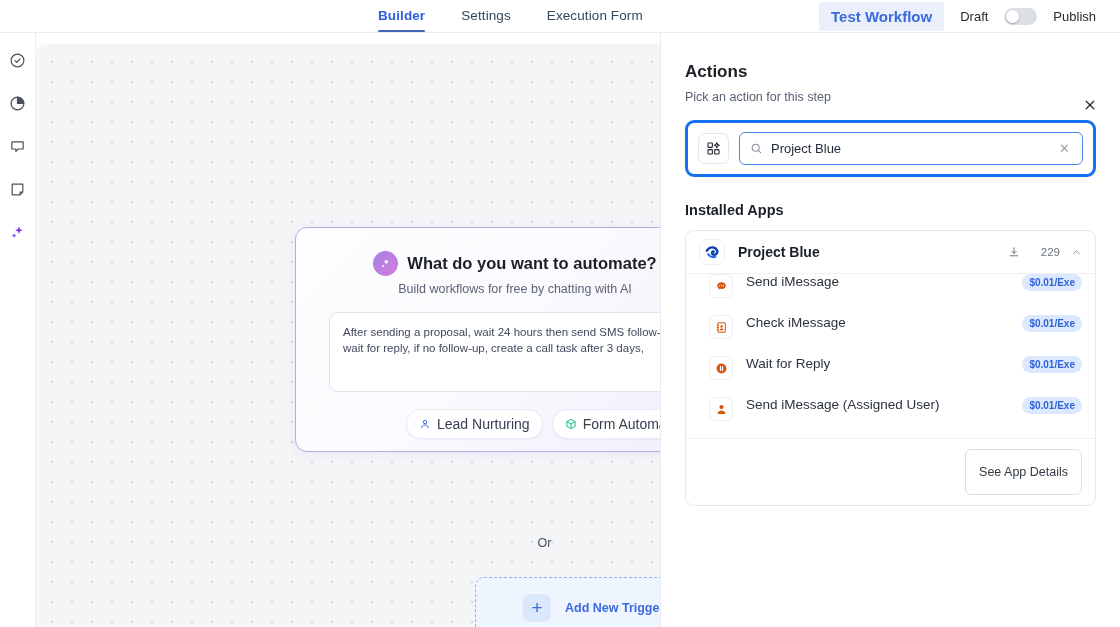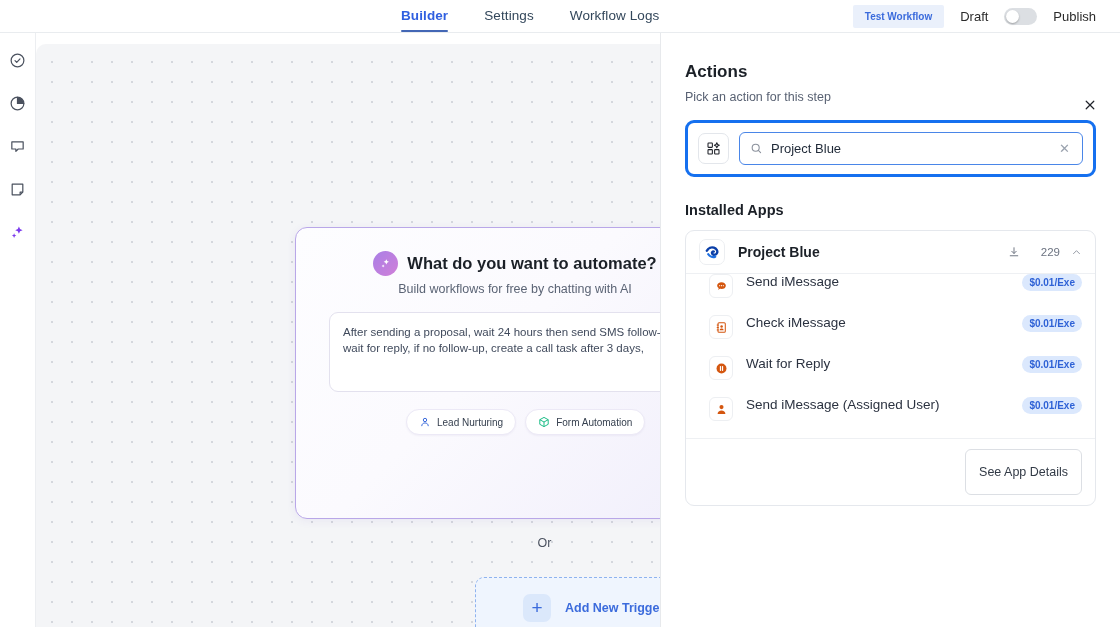--- a/index.html
+++ b/index.html
@@ -11,33 +11,33 @@
     -webkit-font-smoothing: antialiased;
   }
   #app { position: relative; width: 1120px; height: 627px; background: #fff; }
 
   
   .topbar {
     position: absolute; top: 0; left: 0; width: 1120px; height: 33px;
     background: #fff; border-bottom: 1px solid #e9ecef;
     display: flex; align-items: center;
   }
-  .tabs { position: absolute; left: 378px; top: 0; height: 33px; display: flex; align-items: flex-start; margin-left: 23px; }
+  .tabs { position: absolute; left: 378px; top: 0; height: 33px; display: flex; align-items: flex-start; }
   .tab {
     font-size: 13.5px; color: #33475b; padding: 8px 0 9px 0; margin-right: 36px;
     cursor: pointer; position: relative; white-space: nowrap; letter-spacing: .1px;
   }
   .tab.active { color: #2f5fe0; font-weight: 600; }
   .tab.active::after {
     content: ""; position: absolute; left: 0; right: 0; bottom: 0;
     height: 2.5px; background: #4367b5; border-radius: 2px;
   }
   .top-right { position: absolute; right: 24px; top: 0; height: 33px; display: flex; align-items: center; gap: 16px; }
   .test-workflow-btn {
-    background: #eaf0fb; color: #3b6bdc; font-size: 10px; font-weight: 600;
+    background: #eaf0fb; color: #3b6bdc; font-size: 15px; font-weight: 600;
     padding: 6px 12px; border-radius: 2px; border: none; cursor: pointer; white-space: nowrap;
   }
   .draft-label, .publish-label { font-size: 13px; color: #2b2b2b; font-weight: 500; }
   .toggle {
     width: 33px; height: 17px; border-radius: 10px; background: #dcdfe3;
     position: relative; cursor: pointer; flex: none;
   }
   .toggle .knob {
     position: absolute; left: 2px; top: 2px; width: 13px; height: 13px;
     border-radius: 50%; background: #fff; box-shadow: 0 1px 2px rgba(0,0,0,.28);
@@ -55,21 +55,21 @@
   .canvas {
     position: absolute; left: 36px; top: 44px; width: 624px; height: 583px;
     background-color: #f4f5f7;
     background-image: radial-gradient(#d4d7dd 1.1px, transparent 1.2px);
     background-size: 20px 20px; background-position: 6px 8px;
     border-radius: 10px 0 0 0; overflow: hidden;
   }
 
   
   .ai-card {
-    position: absolute; left: 259px; top: 183px; width: 440px; height: 292px;
+    position: absolute; left: 259px; top: 183px; width: 440px; height: 225px;
     background: linear-gradient(135deg, #fdfdff 0%, #fbfafe 45%, #f0eefb 100%);
     border: 1px solid #b9a7e8; border-radius: 12px;
     box-shadow: 0 2px 10px rgba(90,60,180,.07);
   }
   .ai-head { display: flex; align-items: center; justify-content: center; gap: 9px; padding-top: 23px; }
   .ai-spark {
     width: 25px; height: 25px; border-radius: 50%;
     background: linear-gradient(135deg,#a97fe6,#d07fd8);
     display: flex; align-items: center; justify-content: center; flex: none;
   }
@@ -77,21 +77,21 @@
   .ai-sub { text-align: center; font-size: 12.5px; color: #5b6475; margin-top: 6px; white-space: nowrap; }
   .ai-input {
     margin: 16px 33px 0 33px; height: 80px; background: #fff;
     border: 1px solid #e3e1ee; border-radius: 9px; padding: 11px 13px;
     font-size: 11.5px; color: #404a5c; line-height: 1.42;
   }
   .chips { display: flex; gap: 9px; padding: 17px 0 0 110px; }
   .chip {
     display: flex; align-items: center; gap: 6px; background: #fff;
     border: 1px solid #ece9f6; border-radius: 16px; padding: 6px 12px;
-    font-size: 10px; color: #36404f; white-space: nowrap; cursor: pointer;
+    font-size: 14px; color: #36404f; white-space: nowrap; cursor: pointer;
     box-shadow: 0 1px 2px rgba(60,40,120,.05);
   }
 
   
   .or-wrap {
     position: absolute; left: 356px; top: 481px; width: 305px;
     display: flex; align-items: center; gap: 11px; flex-direction: column;
   }
   .or-line { flex: 1; height: 1px; background: #c6c9d1; }
   .or-text { font-size: 12.5px; color: #4c5361; }
@@ -179,21 +179,21 @@
 </style>
 </head>
 <body>
 
 <div id="app">
 
   <div class="topbar">
     <div class="tabs">
       <div class="tab active">Builder</div>
       <div class="tab">Settings</div>
-      <div class="tab">Workflow Logs</div>
+      <div class="tab">Execution Form</div>
     </div>
     <div class="top-right">
       <button class="test-workflow-btn">Test Workflow</button>
       <span class="draft-label">Draft</span>
       <div class="toggle">
           <div class="knob"></div>
         </div>
       <span class="publish-label">Publish</span>
     </div>
   </div>

